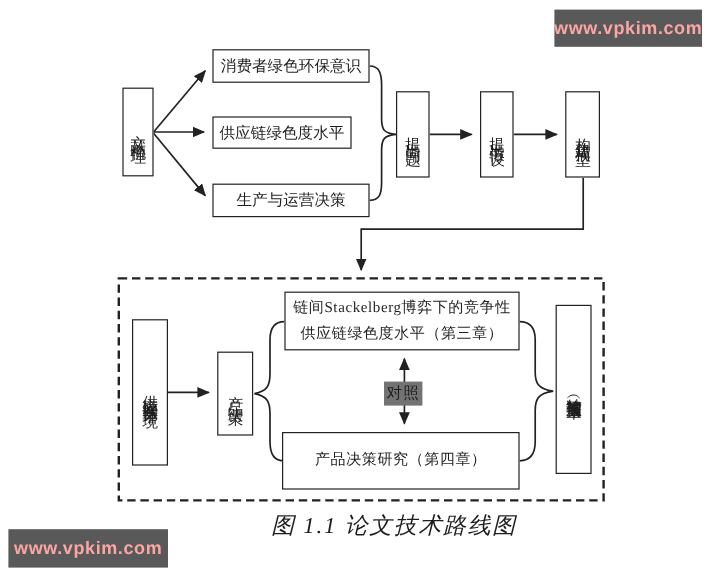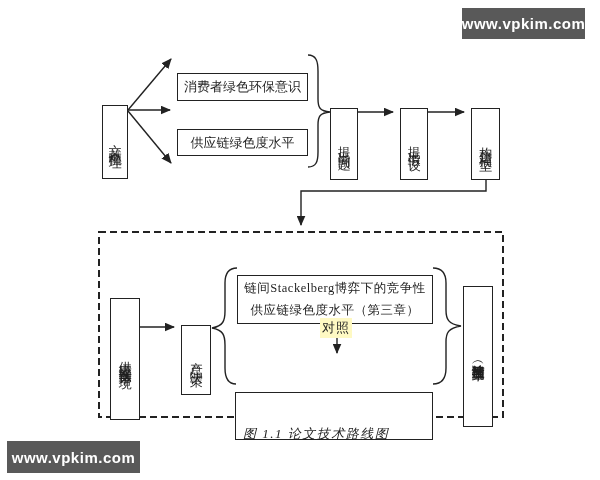--- a/index.html
+++ b/index.html
@@ -18,52 +18,51 @@
     box-sizing: border-box;
     border: 1.6px solid #222222;
     background: #ffffff;
     display: flex;
     align-items: center;
     justify-content: center;
     font-size: 13px;
     line-height: 1.2;
     text-align: center;
     white-space: nowrap;
-    margin-top: 32px;
   }
   .v {
     writing-mode: vertical-rl;
     text-orientation: mixed;
   }
   .big {
     flex-direction: column;
     font-size: 12.5px;
     line-height: 1.75;
     letter-spacing: 0.5px;
   }
   .contrast-label {
     position: absolute;
-    background: #fef9c3;
+    background: #737373;
     font-size: 13px;
     padding: 1px 2px;
     letter-spacing: 1px;
     font-family: Liberation Mono, monospace;
   }
   .caption {
     position: absolute;
-    font-size: 13px;
+    font-size: 19px;
     font-style: italic;
     letter-spacing: 1.5px;
     text-align: center;
     white-space: nowrap;
   }
   .wm {
     position: absolute;
     background: #595959;
-    color: #ffffff;
+    color: #fca5a5;
     font-family: "Liberation Sans", "DejaVu Sans", sans-serif;
     font-size: 15px;
     font-weight: 600;
     display: flex;
     align-items: center;
     justify-content: center;
     letter-spacing: 0.5px;
   }
 </style>
 </head>
@@ -99,39 +98,41 @@
       <path d="M433,268 C443,268 446,274 446,283 L446,310 C446,319 448,324 461,326 C448,328 446,333 446,342 L446,368 C446,377 443,384 433,384"></path>
 
       <rect x="99" y="232" width="404" height="185" stroke-width="2" stroke-dasharray="7 4"></rect>
     </g>
   </svg>
 
   <div class="box v" style="left:102px;top:73px;width:26px;height:74px;letter-spacing:4px">文献梳理</div>
 
   <div class="box" style="left:177px;top:41px;width:131px;height:28px">消费者绿色环保意识</div>
 
-  <div class="box" style="left:177px;top:97px;width:131px;height:27px">供应链绿色度水平</div>
+  <div class="box" style="left:177px;top:97px;width:116px;height:27px">供应链绿色度水平</div>
 
+  <div class="box" style="left:177px;top:153px;width:131px;height:28px">生产与运营决策</div>
 
   <div class="box v" style="left:330px;top:76px;width:28px;height:72px;letter-spacing:4px">提出问题</div>
 
   <div class="box v" style="left:400px;top:76px;width:28px;height:72px;letter-spacing:4px">提出假设</div>
 
   <div class="box v" style="left:471px;top:76px;width:29px;height:72px;letter-spacing:4px">构建模型</div>
 
   <div class="box v" style="left:110px;top:266px;width:30px;height:122px;letter-spacing:2px">供应链间竞争环境</div>
 
   <div class="box v" style="left:181px;top:293px;width:30px;height:70px;letter-spacing:4px">产品决策</div>
 
   <div class="box big" style="left:237px;top:243px;width:196px;height:49px">
     <div>链间Stackelberg博弈下的竞争性</div>
     <div>供应链绿色度水平（第三章）</div>
   </div>
 
   <div class="box big" style="left:235px;top:360px;width:198px;height:48px">
+    <div>产品决策研究（第四章）</div>
   </div>
 
   <div class="contrast-label" style="left:320px;top:318px">对照</div>
 
   <div class="box v" style="left:463px;top:254px;width:30px;height:141px;letter-spacing:0.5px">结论与展望（第五章）</div>
 
   <div class="caption" style="left:226px;top:425px;width:180px">图 1.1 论文技术路线图</div>
 
   <div class="wm" style="left:462px;top:8px;width:123px;height:31px">www.vpkim.com</div>
 

